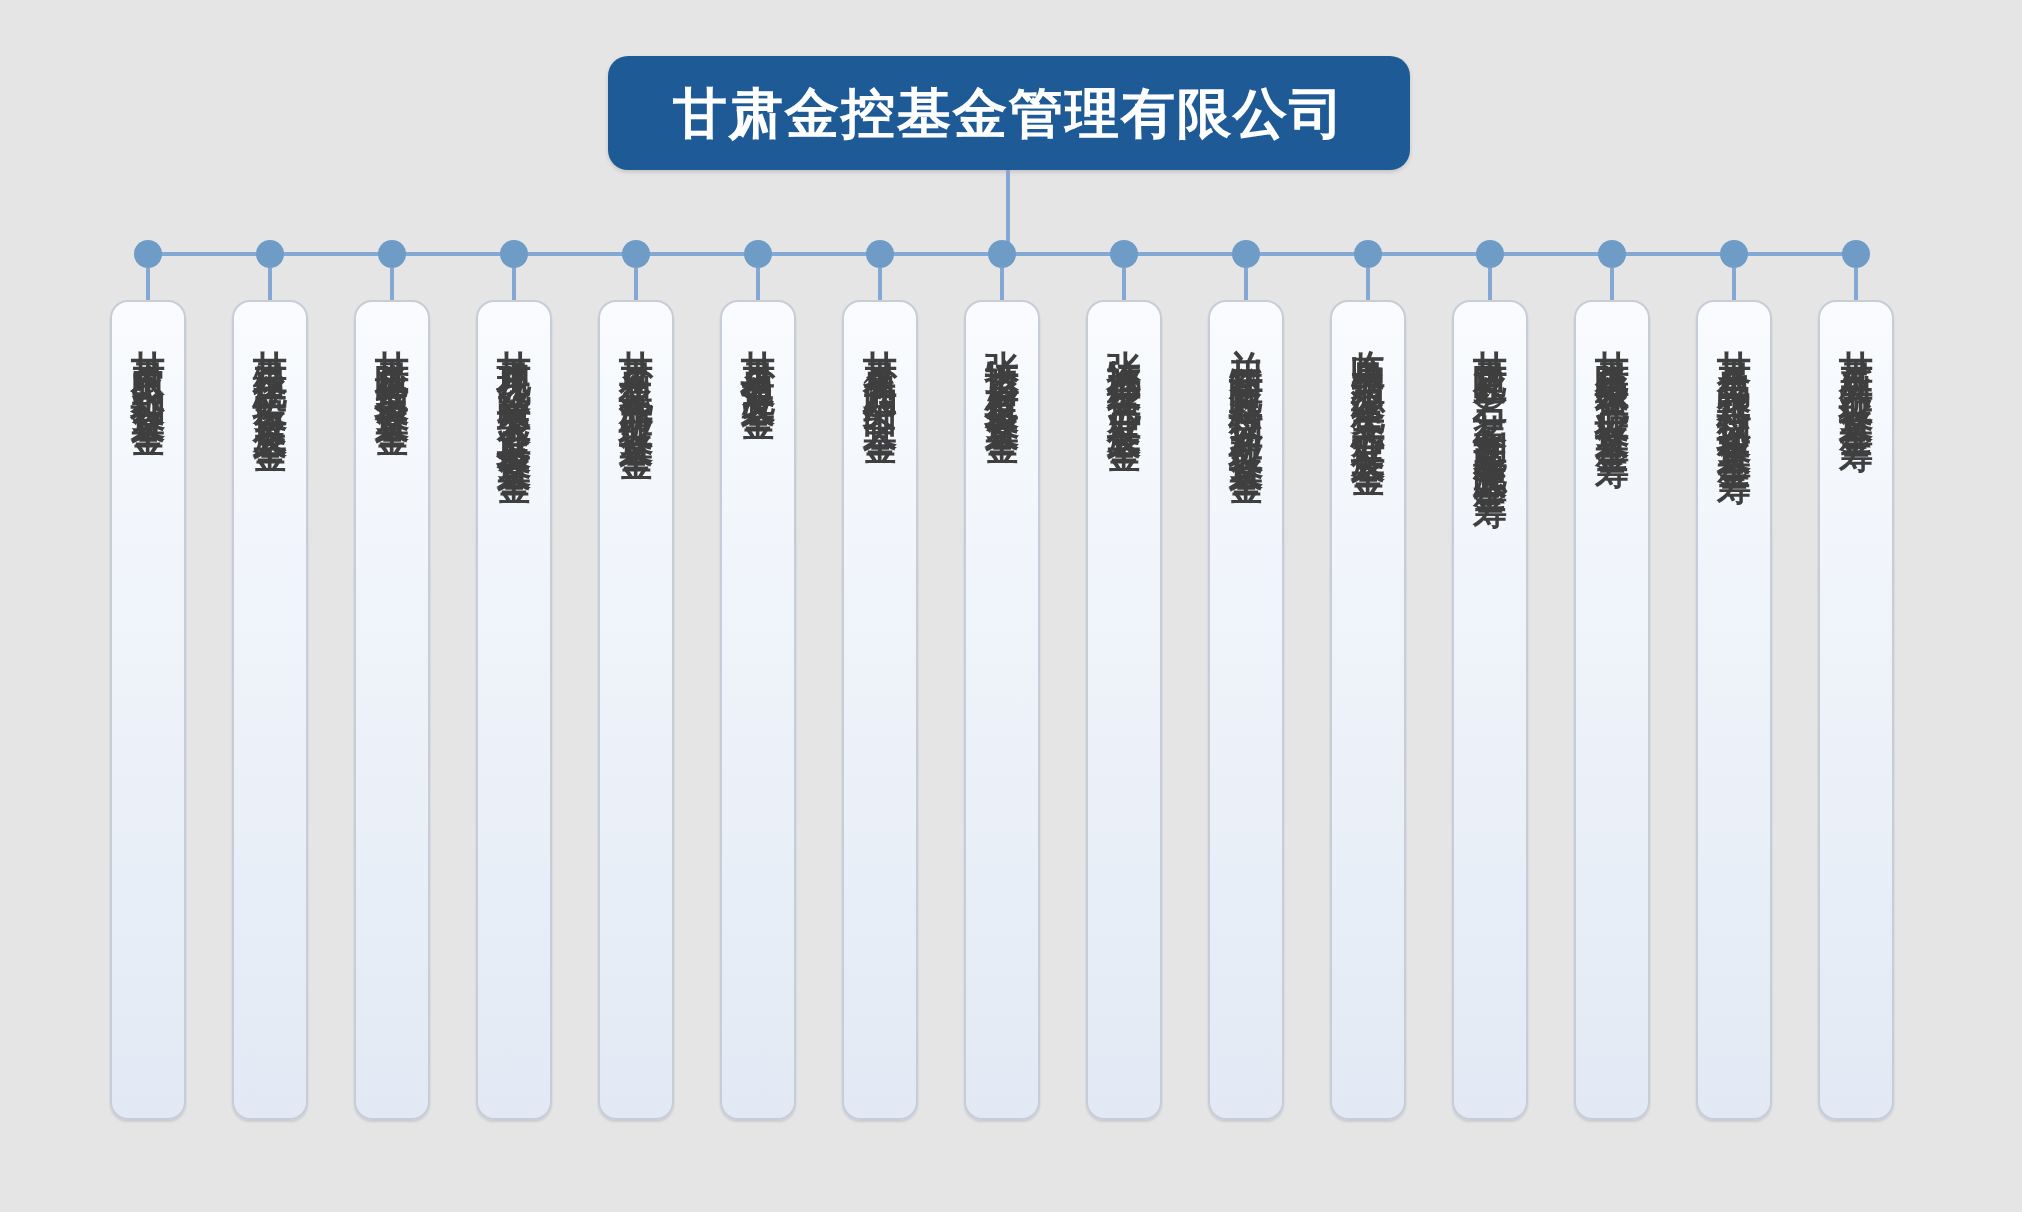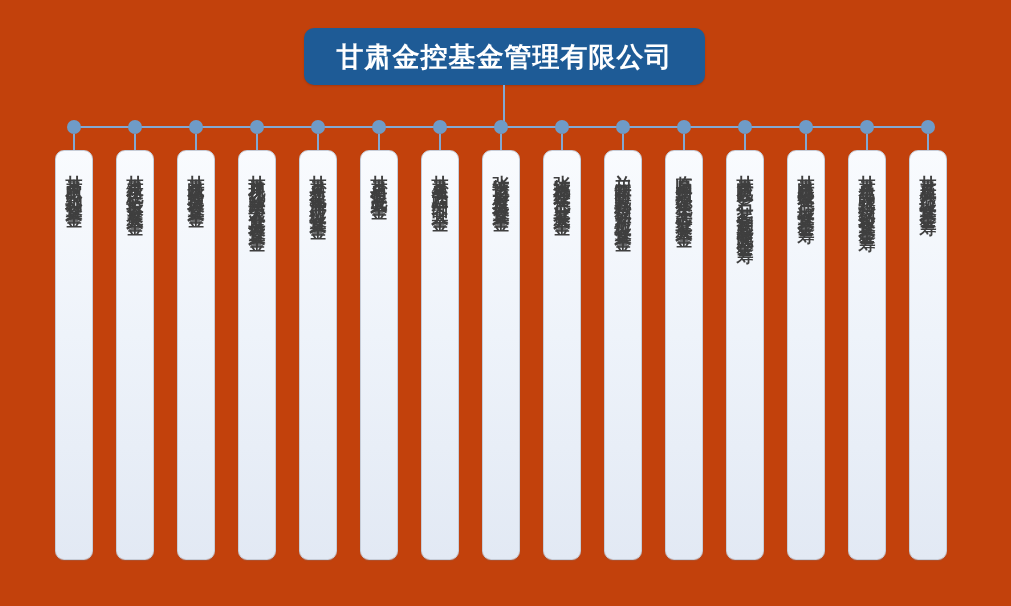--- a/index.html
+++ b/index.html
@@ -5,21 +5,21 @@
   html, body {
     margin: 0;
     padding: 0;
     background: #ffffff;
     font-family: "Liberation Sans", "DejaVu Sans", sans-serif;
   }
   #org-chart {
     position: relative;
     width: 1011px;
     height: 606px;
-    background: #c2410c;
+    background: #e5e5e5;
     overflow: hidden;
   }
   
   .title-box {
     position: absolute;
     left: 304px;
     top: 28px;
     width: 401px;
     height: 57px;
     background: #1e5b96;

